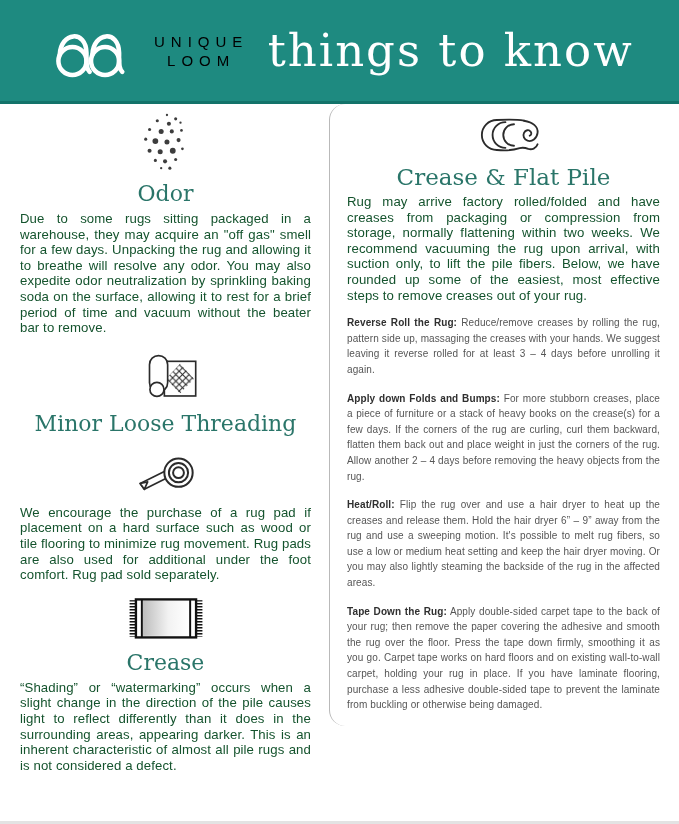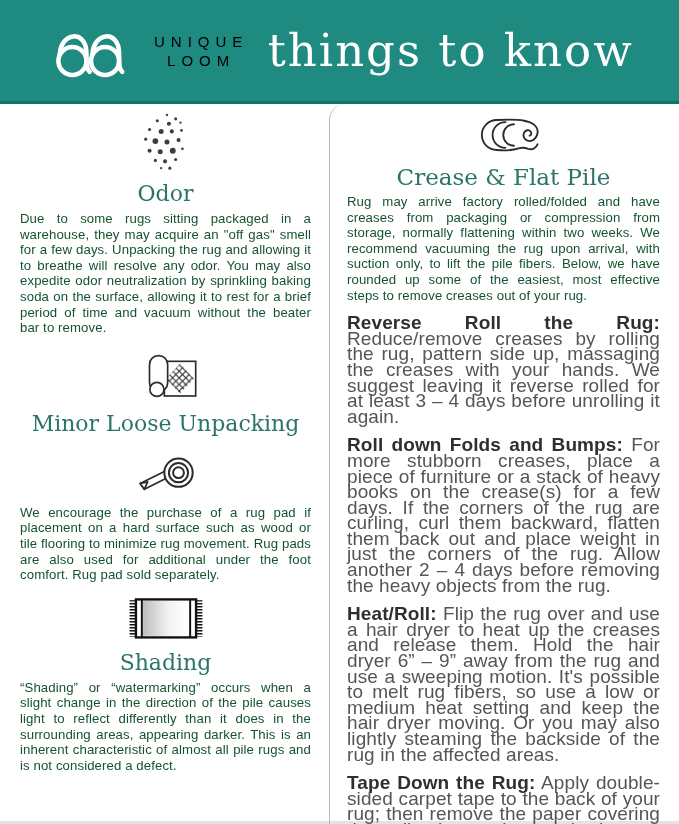--- a/index.html
+++ b/index.html
@@ -26,21 +26,21 @@
   .col.right{width:350px;padding:12px 19px 0 17px;border-left:1px solid #b9b9b9;border-radius:16px;}
 
   .icon-wrap{text-align:center;}
   h2.sec-head{font-family:"DejaVu Serif","Liberation Serif",serif;font-weight:400;
               color:#2a7569;text-align:center;margin:3px 0 4px 0;font-size:22px;line-height:26px;}
   .col.right h2.sec-head{font-size:23px;margin-top:6px;}
   p.body-text{margin:0;color:#14532d;font-size:13.2px;line-height:15.6px;
               text-align:justify;letter-spacing:0.1px;}
   .sec{margin-bottom:14px;}
   .sec.tight{margin-bottom:12px;}
-  p.tip{margin:0 0 13px 0;color:#555;font-size:19px;line-height:15.6px;
+  p.tip{margin:0 0 13px 0;color:#555;font-size:10px;line-height:15.6px;
         text-align:justify;letter-spacing:0.1px;}
   p.tip b{color:#2f2f2f;font-weight:700;}
   svg .ln{stroke:#2b2b2b;fill:none;stroke-linecap:round;}
 </style>
 </head>
 <body>
 
 <div class="page">
 
   <header class="header">
@@ -105,21 +105,21 @@
               <pattern id="xh" patternUnits="userSpaceOnUse" width="8" height="8">
                 <path d="M0,0 L8,8 M8,0 L0,8" stroke="#2b2b2b" stroke-width="1.3" fill="none"></path>
               </pattern>
             </defs>
             <rect x="38" y="12" width="38" height="42" fill="#fff" stroke="#2b2b2b" stroke-width="2"></rect>
             <polygon points="57,15 74,33 57,51 40,33" fill="url(#xh)"></polygon>
             <rect x="20" y="5" width="22" height="44" rx="11" fill="#fff" stroke="#2b2b2b" stroke-width="2"></rect>
             <circle cx="29" cy="46" r="8.5" fill="#fff" stroke="#2b2b2b" stroke-width="2"></circle>
           </svg>
         </div>
-        <h2 class="sec-head">Minor Loose Unpacking</h2>
+        <h2 class="sec-head">Minor Loose Threading</h2>
       </div>
 
       <div class="sec">
         <div class="icon-wrap">
           <svg width="70" height="50" viewBox="0 0 84 58">
             <polygon points="46,30 16,45 11,38 43,22" fill="#fff" stroke="#2b2b2b" stroke-width="2" stroke-linejoin="round"></polygon>
             <polygon points="16,45 11,38 20,36" fill="#fff" stroke="#2b2b2b" stroke-width="2" stroke-linejoin="round"></polygon>
             <circle cx="57" cy="25" r="17" fill="#fff" stroke="#2b2b2b" stroke-width="2.4"></circle>
             <circle cx="57" cy="25" r="11.5" fill="#fff" stroke="#2b2b2b" stroke-width="2.4"></circle>
             <circle cx="57" cy="25" r="6.5" fill="#fff" stroke="#2b2b2b" stroke-width="2.4"></circle>
@@ -142,21 +142,21 @@
               </pattern>
             </defs>
             <rect x="10" y="3" width="76" height="48" fill="#fff" stroke="#111" stroke-width="3"></rect>
             <rect x="19" y="5" width="58" height="44" fill="url(#shadeGrad)"></rect>
             <line x1="17.5" y1="3" x2="17.5" y2="51" stroke="#111" stroke-width="2.5"></line>
             <line x1="78.5" y1="3" x2="78.5" y2="51" stroke="#111" stroke-width="2.5"></line>
             <rect x="2" y="4" width="7" height="46" fill="url(#fr)"></rect>
             <rect x="87" y="4" width="7" height="46" fill="url(#fr)"></rect>
           </svg>
         </div>
-        <h2 class="sec-head">Shading</h2>
+        <h2 class="sec-head">Crease</h2>
         <p class="body-text">“Shading” or “watermarking” occurs when a slight change in the direction of the pile causes light to reflect differently than it does in the surrounding areas, appearing darker. This is an inherent characteristic of almost all pile rugs and is not considered a defect.</p>
       </div>
 
     </section>
 
     <section class="col right">
 
       <div class="sec tight">
         <div class="icon-wrap">
           <svg width="80" height="38" viewBox="0 0 112 52">
@@ -169,21 +169,21 @@
               <path d="M46,47 C60,48.5 70,47 78,44.5 C83,43 86,44 90,45.5 C95,47 101,45 103,39"></path>
             </g>
           </svg>
         </div>
         <h2 class="sec-head">Crease &amp; Flat Pile</h2>
         <p class="body-text">Rug may arrive factory rolled/folded and have creases from packaging or compression from storage, normally flattening within two weeks. We recommend vacuuming the rug upon arrival, with suction only, to lift the pile fibers. Below, we have rounded up some of the easiest, most effective steps to remove creases out of your rug.</p>
       </div>
 
       <p class="tip"><b>Reverse Roll the Rug:</b> <span>Reduce/remove creases by rolling the rug, pattern side up, massaging the creases with your hands. We suggest leaving it reverse rolled for at least 3 – 4 days before unrolling it again.</span></p>
 
-      <p class="tip"><b>Roll down Folds and Bumps:</b> <span>For more stubborn creases, place a piece of furniture or a stack of heavy books on the crease(s) for a few days. If the corners of the rug are curling, curl them backward, flatten them back out and place weight in just the corners of the rug. Allow another 2 – 4 days before removing the heavy objects from the rug.</span></p>
+      <p class="tip"><b>Apply down Folds and Bumps:</b> <span>For more stubborn creases, place a piece of furniture or a stack of heavy books on the crease(s) for a few days. If the corners of the rug are curling, curl them backward, flatten them back out and place weight in just the corners of the rug. Allow another 2 – 4 days before removing the heavy objects from the rug.</span></p>
 
       <p class="tip"><b>Heat/Roll:</b> <span>Flip the rug over and use a hair dryer to heat up the creases and release them. Hold the hair dryer 6” – 9” away from the rug and use a sweeping motion. It's possible to melt rug fibers, so use a low or medium heat setting and keep the hair dryer moving. Or you may also lightly steaming the backside of the rug in the affected areas.</span></p>
 
       <p class="tip"><b>Tape Down the Rug:</b> <span>Apply double-sided carpet tape to the back of your rug; then remove the paper covering the adhesive and smooth the rug over the floor. Press the tape down firmly, smoothing it as you go. Carpet tape works on hard floors and on existing wall-to-wall carpet, holding your rug in place. If you have laminate flooring, purchase a less adhesive double-sided tape to prevent the laminate from buckling or otherwise being damaged.</span></p>
 
     </section>
   </main>
 </div>
 
 </body></html>

